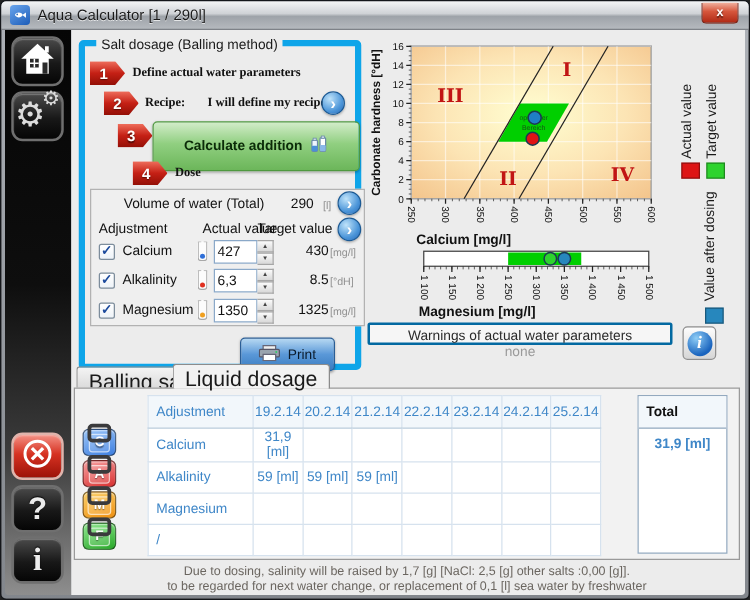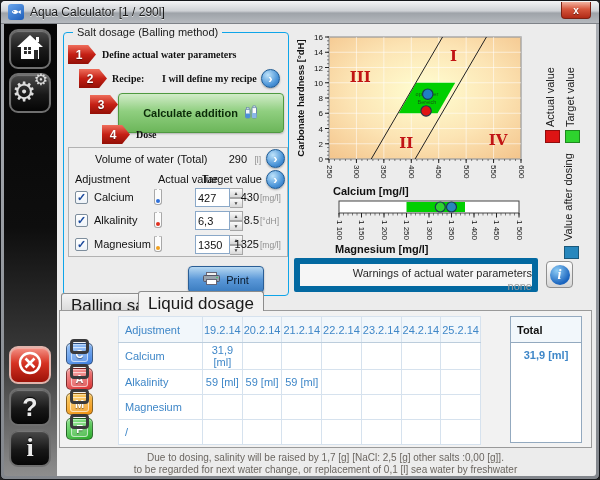--- a/index.html
+++ b/index.html
@@ -27,21 +27,21 @@
     cursor:pointer;color:#e6e6e6;}
   .side-btn.red{background:linear-gradient(180deg,#f49084,#d63222 45%,#9c1208);border-color:#e0b4ac;height:38px;}
   .glyph-help{font-size:25px;font-weight:bold;color:#ececec;text-shadow:0 -1px 1px #000;}
   .glyph-info{font-family:"Liberation Serif",serif;font-size:26px;font-weight:bold;color:#ececec;text-shadow:0 -1px 1px #000;}
   .gear-wrap{position:relative;width:36px;height:36px;color:#dcdcdc;}
   .gear-big{position:absolute;left:0px;top:4px;font-size:27px;line-height:27px;}
   .gear-small{position:absolute;right:0px;top:-3px;font-size:16px;line-height:16px;}
   
   .main{position:absolute;left:56px;top:23px;right:3px;bottom:3px;background:#ececec;border-radius:0 0 3px 0;}
   
-  .groupbox{position:absolute;left:6px;top:8px;width:226px;height:264px;border:1px solid #0ea5e9;border-radius:4px;}
+  .groupbox{position:absolute;left:6px;top:8px;width:226px;height:264px;border:5px solid #0ea5e9;border-radius:4px;}
   .group-label{position:absolute;left:9px;top:-7px;background:#ececec;padding:0 4px;font-size:11px;color:#1a1a1a;}
   .badge{position:absolute;width:28px;height:19px;clip-path:polygon(0 0,72% 0,100% 50%,72% 100%,0 100%);
     background:linear-gradient(#ef6e5c,#c52015 50%,#930f06);color:#fff;font-weight:bold;font-size:12px;
     display:flex;align-items:center;justify-content:center;padding-right:6px;text-shadow:0 1px 1px rgba(0,0,0,.5);}
   .step-label{position:absolute;font-size:10px;font-weight:bold;color:#111;line-height:19px;font-family:Liberation Serif, serif;}
   .calc-btn{position:absolute;left:54px;top:60px;width:166px;height:40px;border:1px solid #4f9940;border-radius:4px;
     background:linear-gradient(#d2ecc9,#90cf80 45%,#6cb65a);font-size:11px;font-weight:bold;color:#0b2b08;
     display:flex;align-items:center;justify-content:center;gap:6px;cursor:pointer;
     box-shadow:0 1px 2px rgba(0,0,0,.25);}
   .circ{position:absolute;width:19px;height:19px;border-radius:50%;border:1px solid #1c5a94;
@@ -54,35 +54,35 @@
   .vp-text{position:absolute;font-size:11px;color:#111;}
   .vp-unit{position:absolute;font-size:8.5px;color:#8f8f8f;}
   .adj-row{position:absolute;left:0;width:100%;height:20px;}
   .checkbox{position:absolute;left:6px;top:3px;width:13px;height:13px;border:1px solid #7d8d9c;border-radius:2px;
     background:linear-gradient(#fff,#eef3f8);font-size:11px;font-weight:bold;color:#1c4a9c;line-height:11px;
     text-align:center;cursor:pointer;}
   .adj-name{position:absolute;left:25px;top:3px;font-size:11px;color:#111;}
   .tube{position:absolute;left:85px;top:1px;width:8px;height:16px;border:1px solid #a8a8a8;border-top:1px dashed #c0c0c0;
     border-radius:1px 1px 3px 3px;background:#fcfcfc;}
   .tube::after{content:"";position:absolute;left:1px;bottom:1px;width:4px;height:4px;border-radius:50%;background:var(--dot,#888);}
-  .spin{position:absolute;left:98px;top:0;height:19px;display:flex;margin-left:28px;}
+  .spin{position:absolute;left:98px;top:0;height:19px;display:flex;}
   .spin-input{width:35px;height:19px;border:1px solid #8aa8c8;font-size:11px;padding:0 2px;
     font-family:"Liberation Sans",sans-serif;color:#111;background:#fff;}
   .spin-btns{width:13px;height:19px;display:flex;flex-direction:column;cursor:pointer;}
   .spin-btns i{flex:1;font-style:normal;font-size:5px;line-height:8px;text-align:center;color:#444;
     background:linear-gradient(#fbfbfb,#d8d8d8);border:1px solid #a6a6a6;border-left:none;}
   .adj-target{position:absolute;right:28px;top:3px;width:38px;text-align:right;font-size:11px;color:#111;}
   .adj-unit{right:3px;top:5px;width:24px;text-align:left;}
   .print-btn{position:absolute;left:124px;top:233px;width:76px;height:27px;border:1px solid #2a5e96;border-radius:4px;
     background:linear-gradient(#b6d8f2,#5a98d8 50%,#3a7cc0);font-size:11px;color:#0a1a2a;
     display:flex;align-items:center;justify-content:center;gap:6px;cursor:pointer;box-shadow:0 1px 2px rgba(0,0,0,.3);}
   
   .chart-panel{position:absolute;left:236px;top:7px;width:248px;height:226px;}
-  .warnings{position:absolute;left:237px;top:234px;width:244px;height:34px;background:#f6f6f6;
-    border:6px solid #0369a1;border-radius:2px;text-align:right;padding-top:3px;}
+  .warnings{position:absolute;left:237px;top:234px;width:244px;height:18px;background:#f6f6f6;
+    border:2px solid #0369a1;border-radius:2px;text-align:center;padding-top:3px;}
   .warn-title{font-size:11px;color:#2a2a2a;}
   .warn-val{font-size:11px;color:#9a9a9a;margin-top:1px;}
   
   .legend{position:absolute;left:486px;top:7px;width:42px;height:260px;}
   .vtext{position:absolute;writing-mode:vertical-rl;transform:rotate(180deg);font-size:11px;color:#1a1a1a;height:82px;
     display:flex;align-items:center;}
   .vt-actual{left:1px;top:14px;}
   .vt-target{left:21px;top:10px;height:86px;}
   .vt-after{left:19px;top:118px;height:92px;}
   .sq{position:absolute;width:15px;height:13px;top:99px;border:1px solid rgba(0,0,0,.35);}

